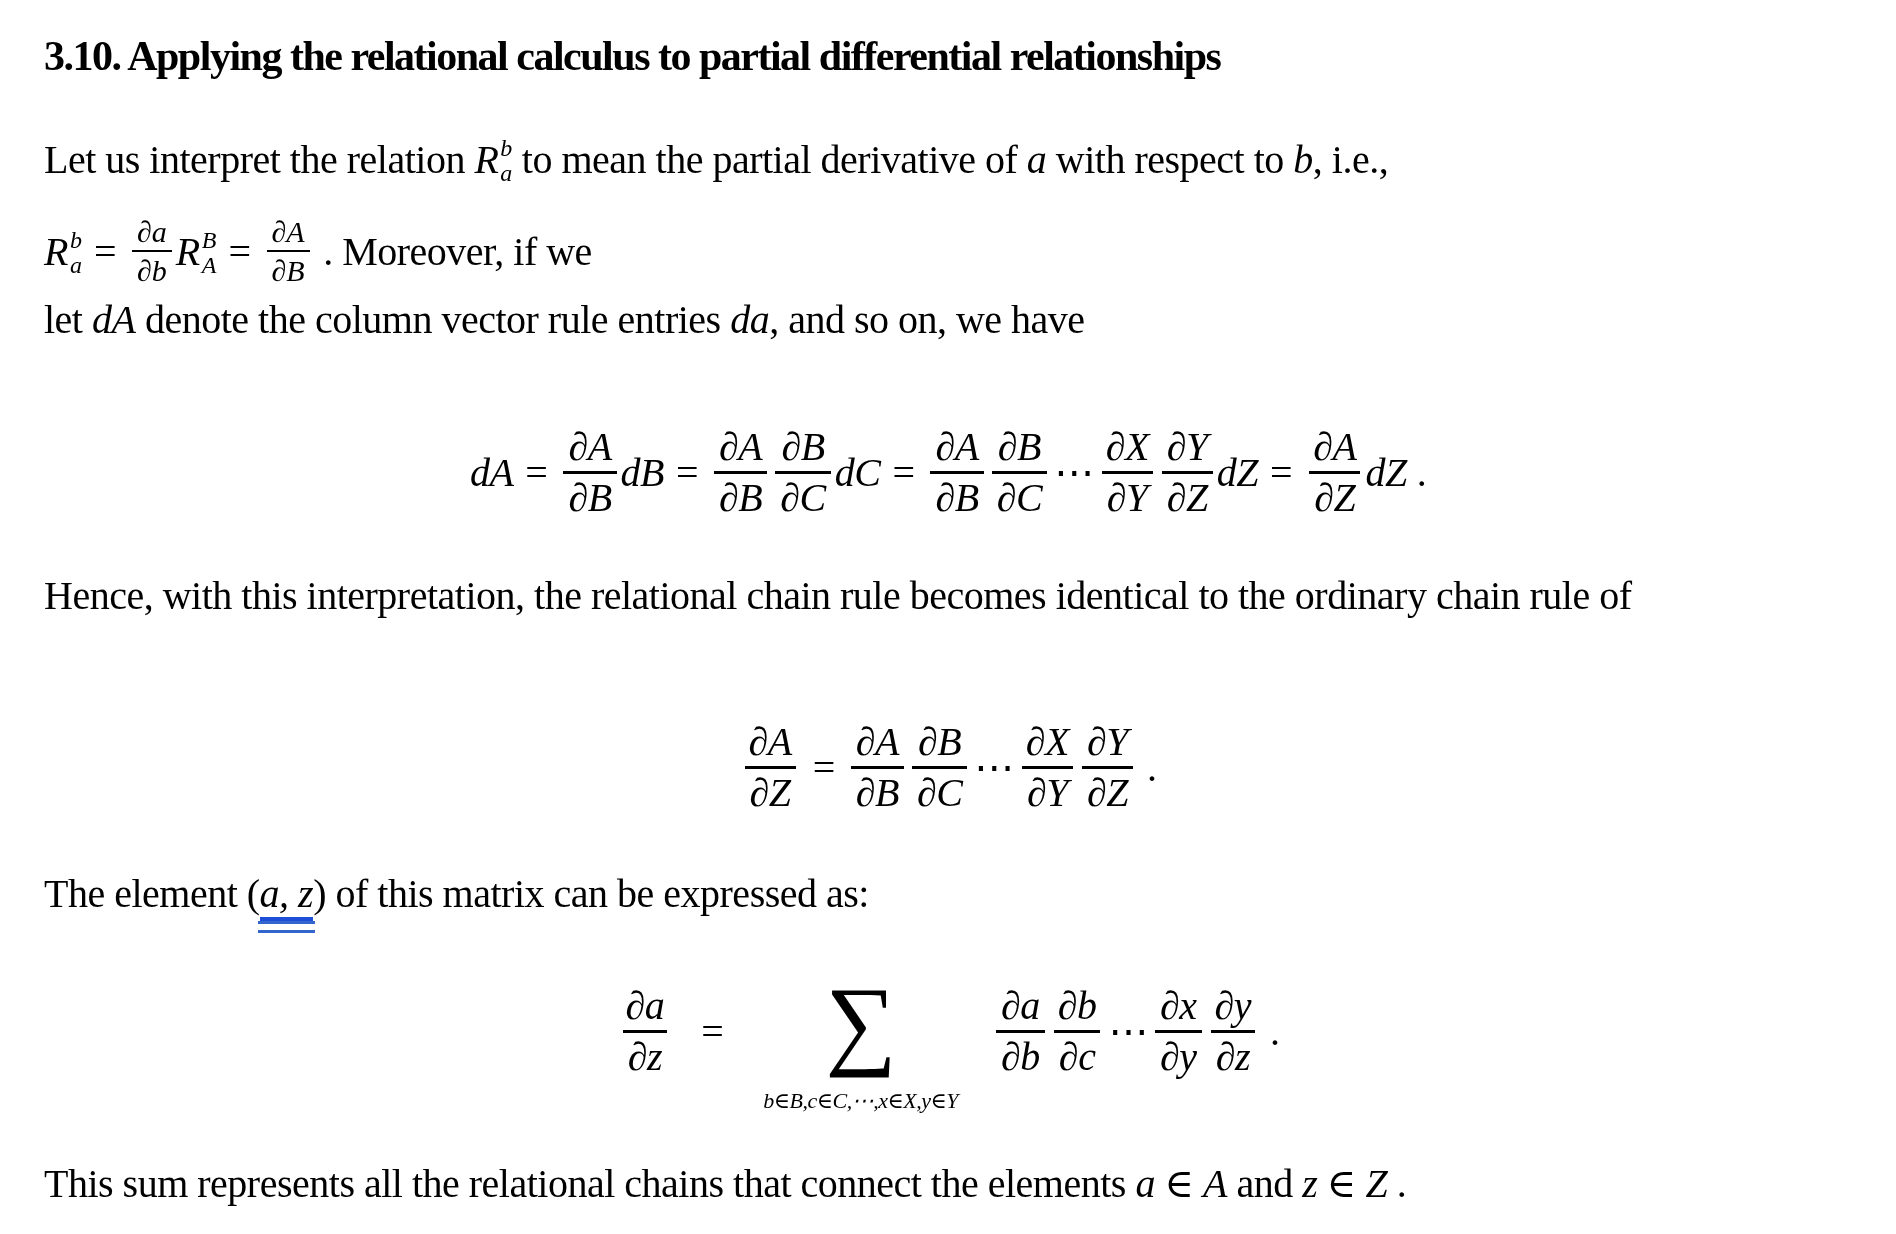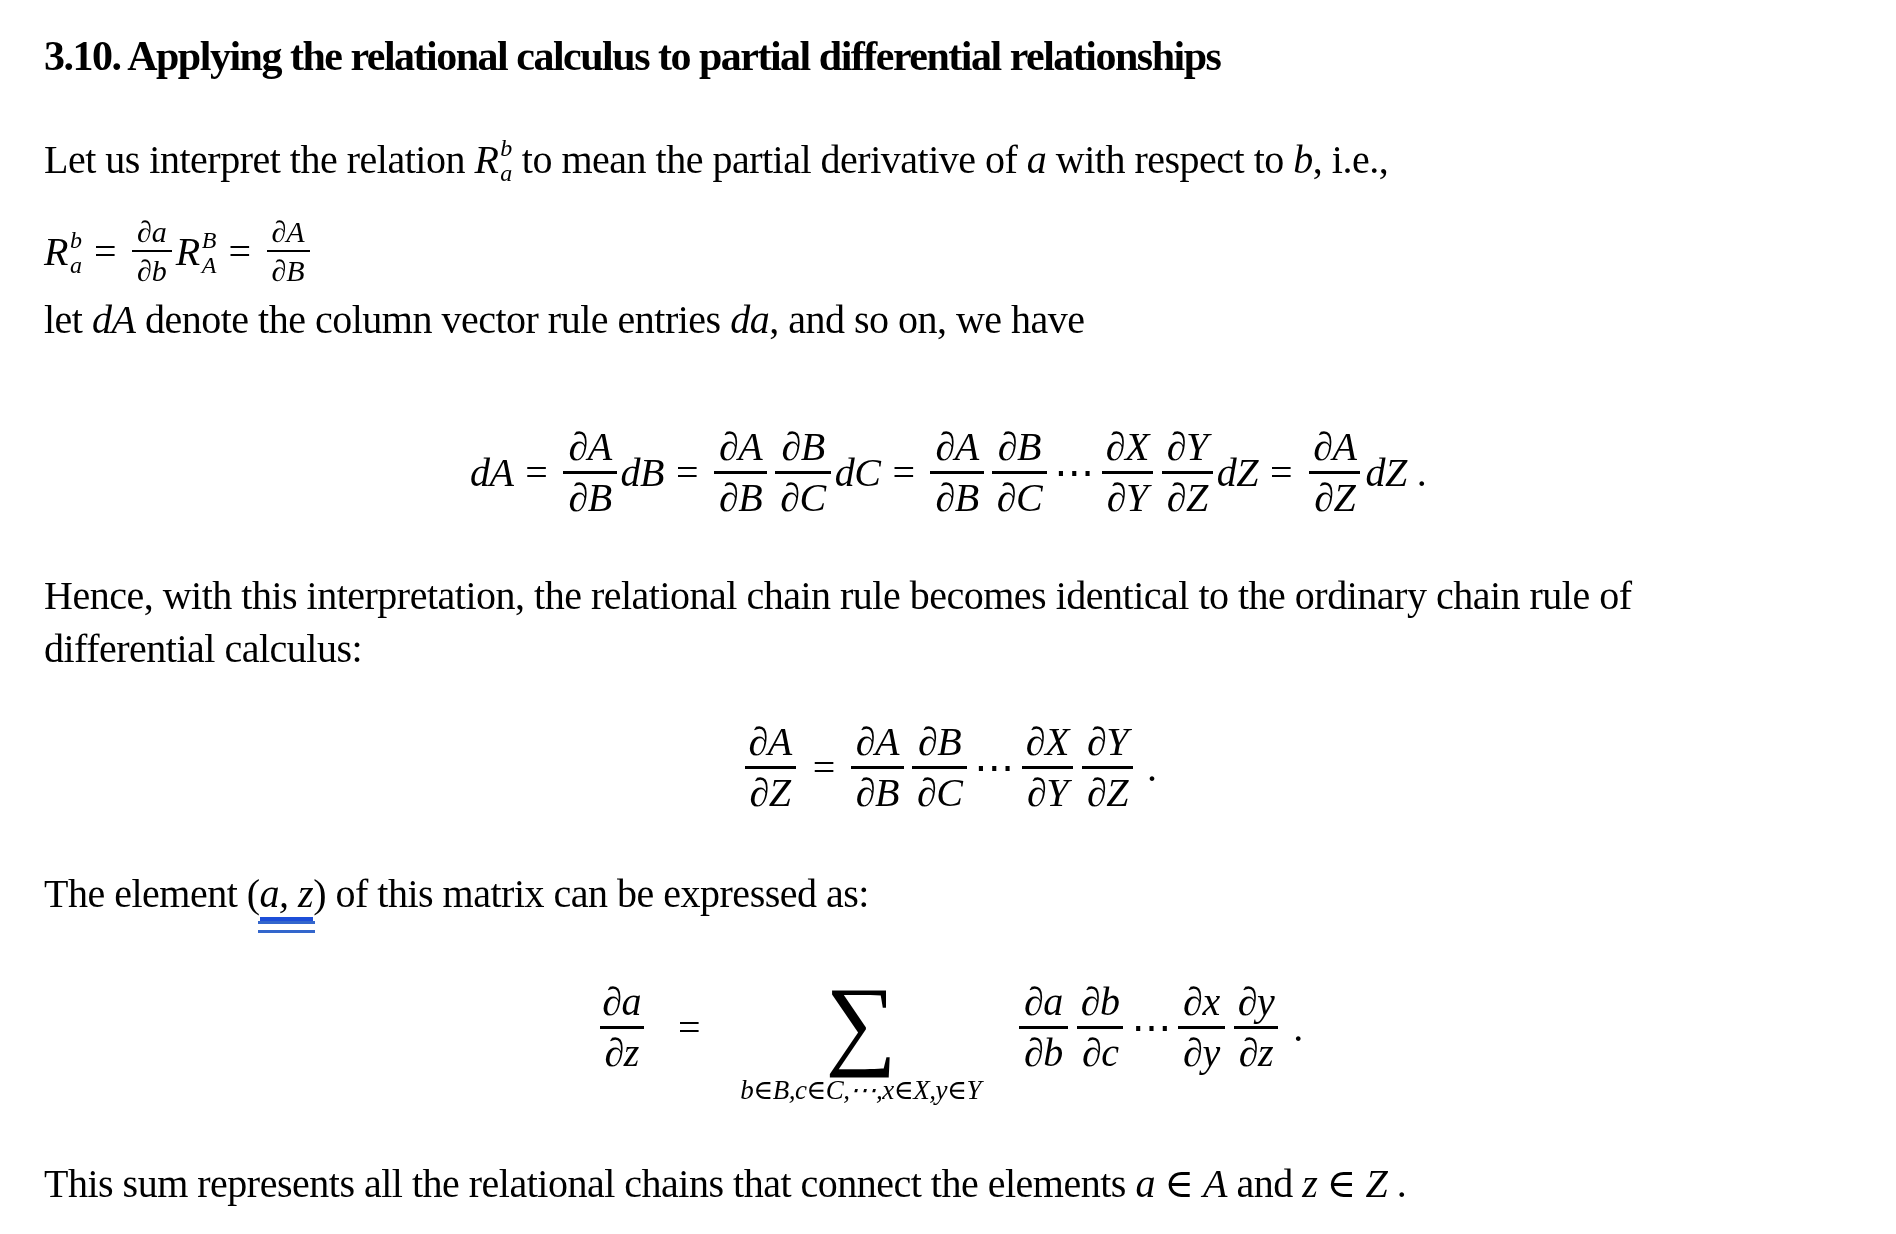--- a/index.html
+++ b/index.html
@@ -32,21 +32,21 @@
   
   .msupsub { display:inline-flex; align-items:center; white-space:pre; }
   .msupsub .base { font-style:italic; }
   .stack { display:inline-flex; flex-direction:column; align-items:flex-start;
            font-size:24px; line-height:1.05; font-style:italic; letter-spacing:0;
            transform:translateY(2px); margin-left:2px; }
   
   .sum { display:inline-flex; flex-direction:column; align-items:center;
          margin:0 34px 0 12px; transform:translateY(15px); }
   .sum .sigma { font-size:100px; line-height:86px; font-style:normal; }
-  .sum .limits { font-size:27px; font-style:italic; line-height:1.1; margin-top:10px; white-space:pre; }
+  .sum .limits { font-size:22px; font-style:italic; line-height:1.1; margin-top:23px; white-space:pre; }
   
   .marked { font-style:italic; position:relative; border-bottom:6px solid #1d4ed8; padding-bottom:1px; }
   .marked::after {
     content:""; position:absolute; left:-2px; right:-2px; top:calc(100% + 4px);
     height:6px;
     border-top:3px solid var(--grammar-blue,#3366cc);
     border-bottom:3px solid var(--grammar-blue,#3366cc);
   }
 </style>
 </head>
@@ -64,20 +64,21 @@
     <span class="frac inline">
         <span class="num">∂a</span>
         <span class="den">∂b</span>
       </span>
     <span class="msupsub"><span class="base">R</span><span class="stack"><span>B</span><span>A</span></span></span>
     <span class="eqsign">=</span>
     <span class="frac inline">
         <span class="num">∂A</span>
         <span class="den">∂B</span>
       </span>
+    <span class="run"> . Moreover, if we</span>
   </div>
 
   <div class="abs text" style="left:44px; top:296px;"><span class="run">let </span><span class="run it">dA</span><span class="run"> denote the column vector rule entries </span><span class="run it">da</span><span class="run">, and so on, we have</span></div>
 
   <div class="abs mrow center-row" style="top:425px;">
     <span class="mterm">dA</span>
     <span class="eqsign">=</span>
     <span class="frac">
         <span class="num">∂A</span>
         <span class="den">∂B</span>
@@ -115,21 +116,20 @@
     <span class="eqsign">=</span>
     <span class="frac">
         <span class="num">∂A</span>
         <span class="den">∂Z</span>
       </span>
     <span class="mterm">dZ</span>
     <span class="period">.</span>
   </div>
 
   <div class="abs text" style="left:44px; top:572px;"><span class="run">Hence, with this interpretation, the relational chain rule becomes identical to the ordinary chain rule of</span></div>
-  <div class="abs text" style="left:44px; top:625px;"><span class="run">differential calculus:</span></div>
 
   <div class="abs mrow center-row" style="top:720px;">
     <span class="frac">
         <span class="num">∂A</span>
         <span class="den">∂Z</span>
       </span>
     <span class="eqsign">=</span>
     <span class="frac">
         <span class="num">∂A</span>
         <span class="den">∂B</span>

